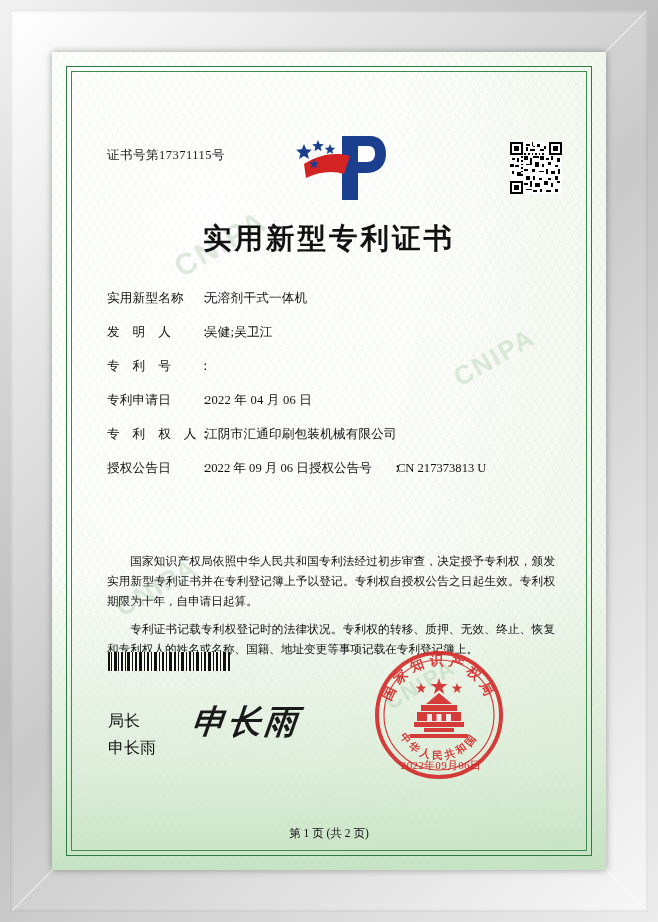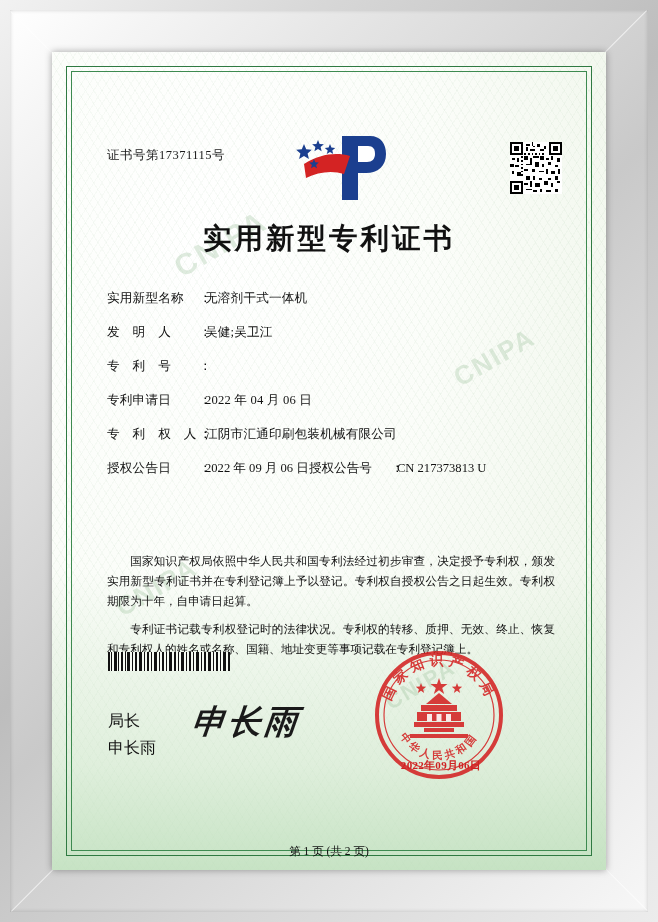--- a/index.html
+++ b/index.html
@@ -217,27 +217,27 @@
     left: 320px; top: 596px;
     width: 134px; height: 134px;
   }
   .seal-date {
     position: absolute;
     left: 330px; top: 706px;
     width: 118px;
     text-align: center;
     font-size: 11px;
     color: #cf2222;
-    font-weight: bold;
+    font-weight: normal;
     letter-spacing: .3px;
   }
 
   .page-no {
     position: absolute;
-    left: 0; right: 0; bottom: 11px;
+    left: 0; right: 0; bottom: 29px;
     text-align: center;
     font-size: 11.5px;
     color: #111;
   }
 </style>
 </head>
 <body>
 
 <div class="frame-outer">
   <div class="frame-bevel"></div>

